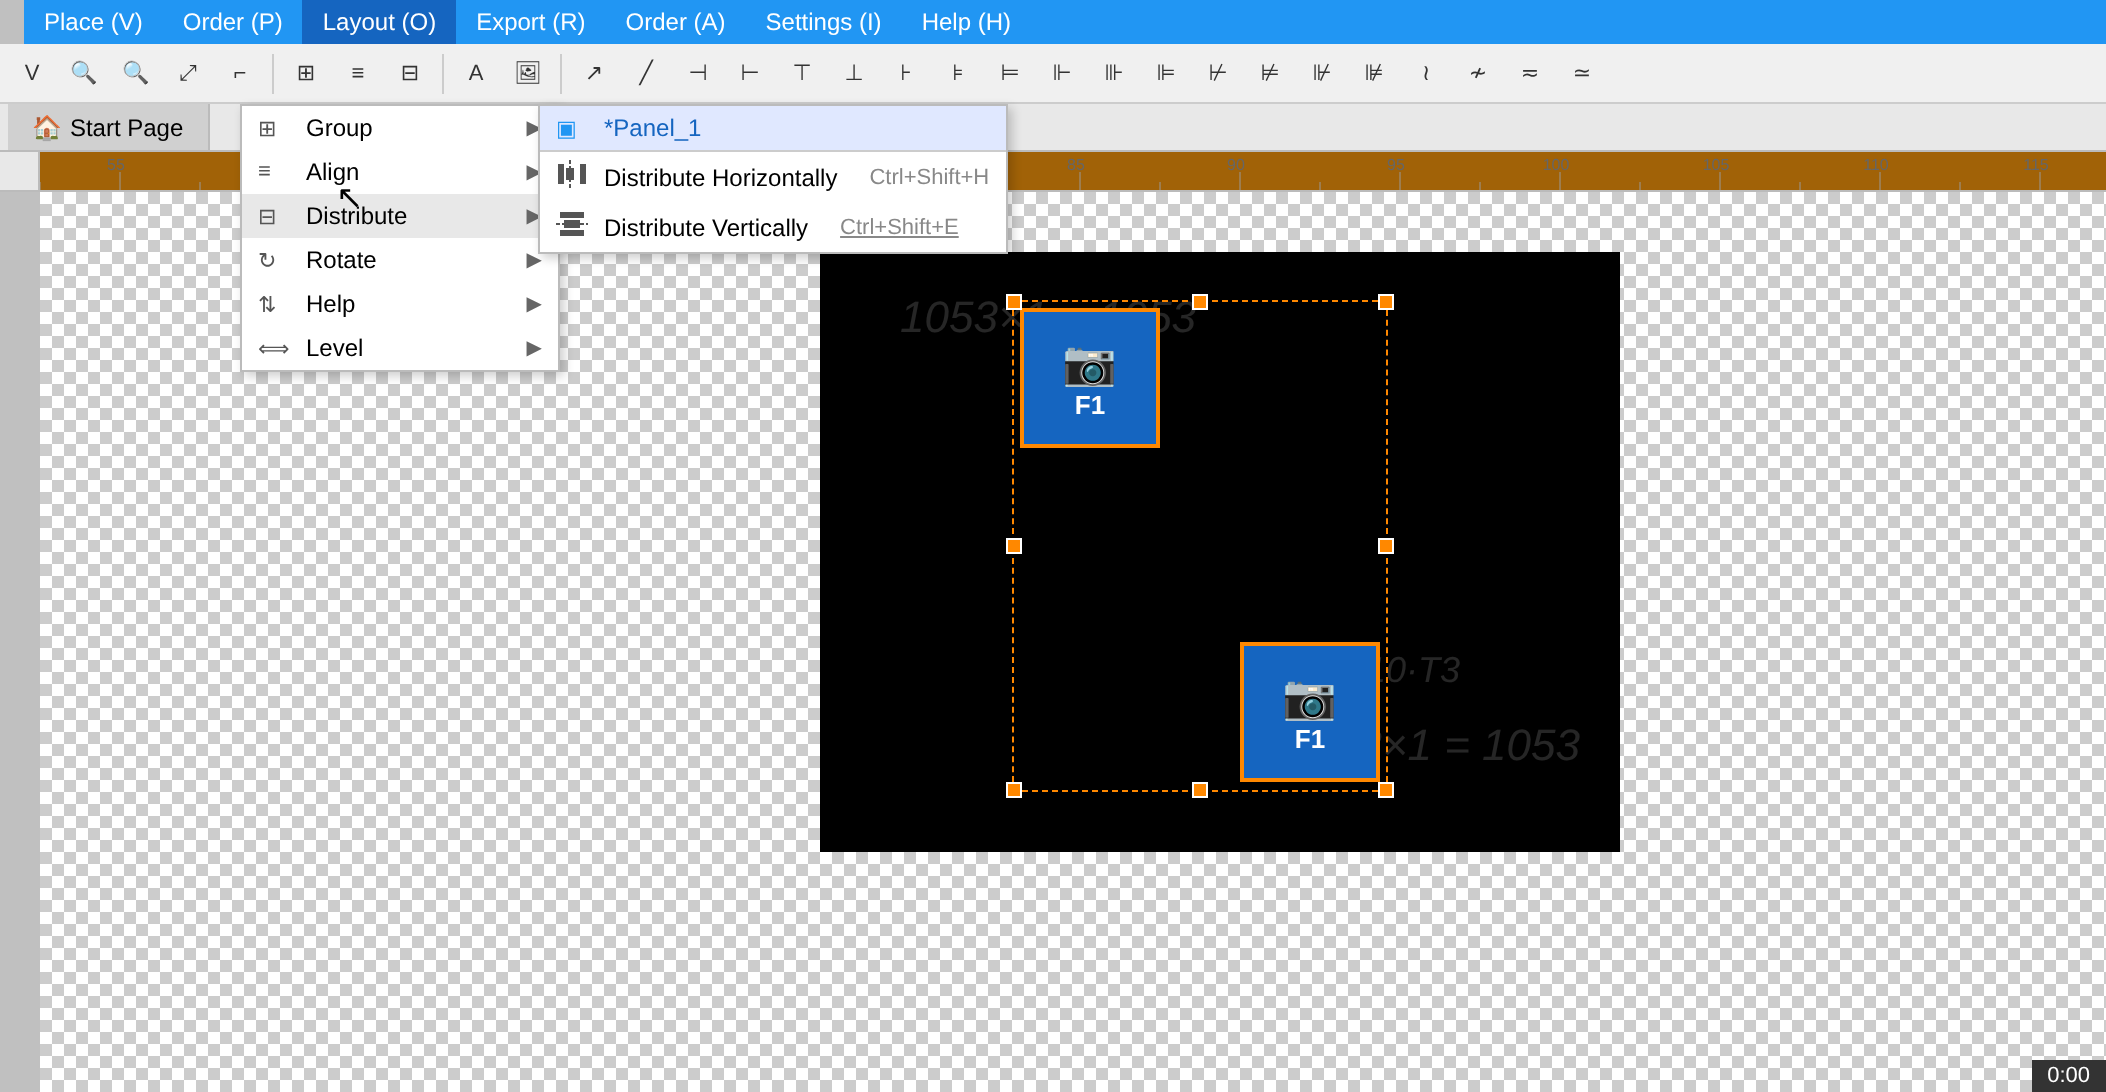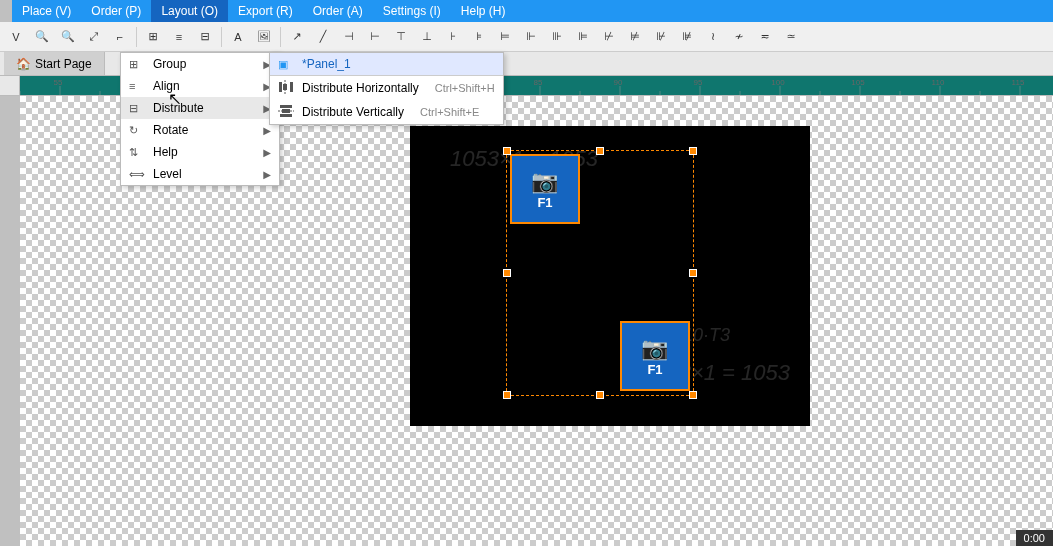--- a/index.html
+++ b/index.html
@@ -186,21 +186,21 @@
   <div style="display:flex;flex-direction:column;">
     <div id="ruler-corner"></div>
     <div id="left-ruler">
 
       <div style="position:absolute;top:0;right:0;width:2px;height:100%;background:red;opacity:0.7;"></div>
     </div>
   </div>
 
   <div id="canvas-wrapper">
 
-    <div class="ruler-h" style="height:20px;background:#0f766e;border-bottom:1px solid #bbb;position:relative;">
+    <div class="ruler-h" style="height:20px;background:#a16207;border-bottom:1px solid #bbb;position:relative;">
       <svg width="1033" height="20" style="position:absolute;top:0;left:0;">
         <g fill="none" stroke="#999" stroke-width="0.5">
           <line x1="0" y1="15" x2="0" y2="20"></line>
           <line x1="40" y1="10" x2="40" y2="20"></line>
           <line x1="80" y1="15" x2="80" y2="20"></line>
           <line x1="120" y1="10" x2="120" y2="20"></line>
           <line x1="160" y1="15" x2="160" y2="20"></line>
           <line x1="200" y1="10" x2="200" y2="20"></line>
           <line x1="240" y1="15" x2="240" y2="20"></line>
           <line x1="280" y1="10" x2="280" y2="20"></line>
@@ -331,21 +331,21 @@
   <div class="dropdown-item">
     <span class="icon">
       <svg width="16" height="14" viewBox="0 0 16 14">
         <rect x="2" y="1" width="12" height="3" fill="#555"></rect>
         <rect x="2" y="10" width="12" height="3" fill="#555"></rect>
         <line x1="0" y1="7" x2="16" y2="7" stroke="#555" stroke-width="1" stroke-dasharray="2,1"></line>
         <rect x="4" y="5" width="8" height="4" fill="#555"></rect>
       </svg>
     </span>
     <span>Distribute Vertically</span>
-    <span class="shortcut" style="margin-left:16px;">Ctrl+Shift+E</span>
+    <span class="shortcut" style="margin-left:16px;text-decoration:underline;">Ctrl+Shift+E</span>
   </div>
 </div>
 
 <div id="statusbar">
   <span>0:00</span>
 </div>
 
 <div style="position:absolute;top:89px;left:168px;font-size:16px;pointer-events:none;z-index:2000;">↖</div>
 
 </body></html>

